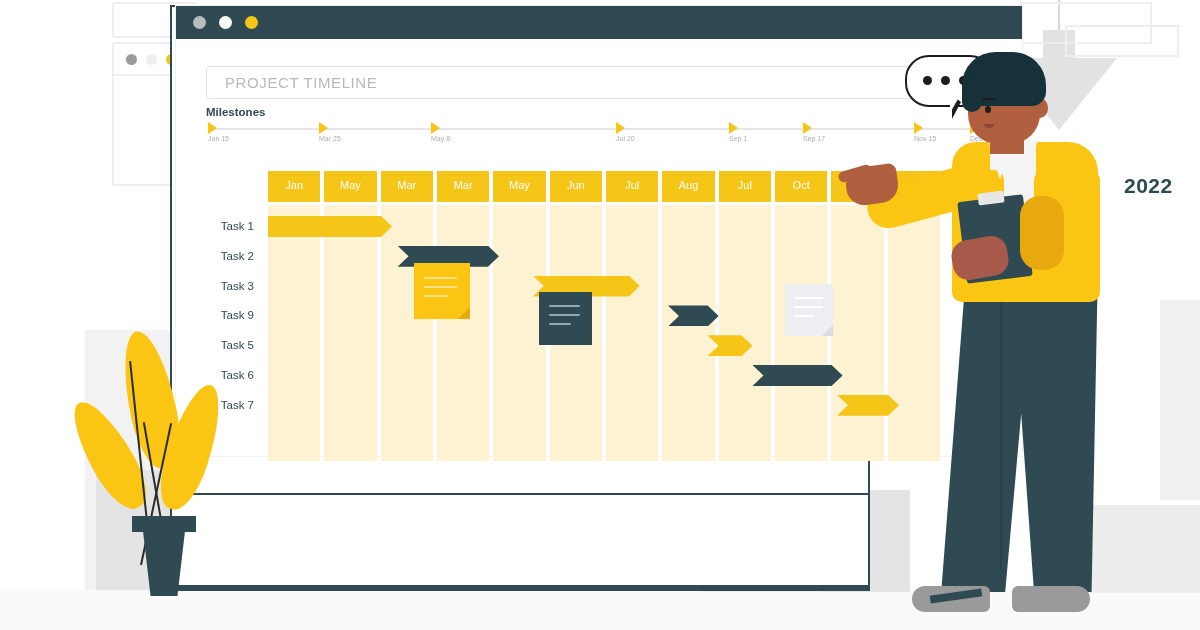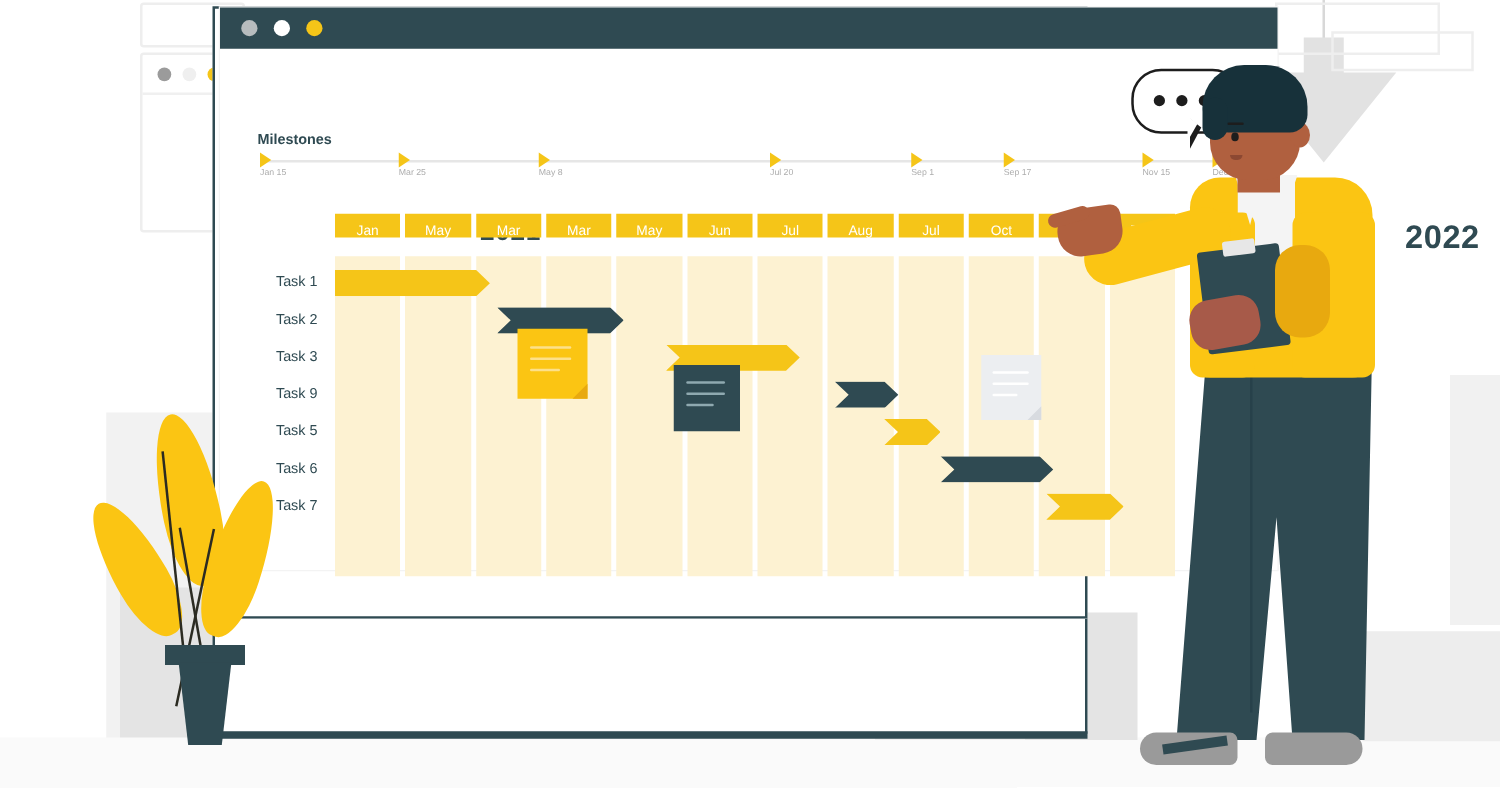--- a/index.html
+++ b/index.html
@@ -40,23 +40,23 @@
   .searchbar span{position:absolute;left:18px;top:7px;font-size:15px;letter-spacing:.6px;color:#b9b9b9;}
 
   .ms-title{position:absolute;left:30px;top:100px;font-size:11.5px;font-weight:bold;color:#2f4a52;}
   .ms-line{position:absolute;left:32px;top:122px;width:784px;height:1.5px;background:#e6e6e6;}
   .ms-mark{position:absolute;top:116px;width:0;height:0;border-top:6px solid transparent;
      border-bottom:6px solid transparent;border-left:9px solid #f5c518;}
   .ms-lbl{position:absolute;top:129px;font-size:7px;color:#adadad;white-space:nowrap;}
 
   
   .year-l{position:absolute;left:208px;top:168px;font-size:21px;font-weight:bold;color:#2f4a52;letter-spacing:.5px;}
-  .year-r{position:absolute;left:948px;top:168px;font-size:26px;font-weight:bold;color:#2f4a52;letter-spacing:.5px;}
-
-  .mcell{position:absolute;top:165px;height:19px;background:#f5c518;}
+  .year-r{position:absolute;left:948px;top:168px;font-size:21px;font-weight:bold;color:#2f4a52;letter-spacing:.5px;}
+
+  .mcell{position:absolute;top:165px;height:31px;background:#f5c518;}
   .mcell span{display:block;text-align:center;line-height:29px;font-size:11px;color:#ffffff;}
   .gcol{position:absolute;top:199px;height:256px;background:#fdf2d2;}
 
   .tlabel{position:absolute;font-size:11.5px;color:#2f4a52;text-align:right;width:60px;}
 
   .bar{position:absolute;height:21px;}
   .bar i{display:block;width:100%;height:100%;
      clip-path:polygon(0 0, calc(100% - 11px) 0, 100% 50%, calc(100% - 11px) 100%, 0 100%, 11px 50%);}
   .bar.flat i{clip-path:polygon(0 0, calc(100% - 11px) 0, 100% 50%, calc(100% - 11px) 100%, 0 100%);}
 
@@ -129,20 +129,23 @@
   <div class="mon-base"></div>
 
   <div class="appwin">
 
     <div class="titlebar">
       <div class="tdot" style="left:17px;background:#b7bcbe;"></div>
       <div class="tdot" style="left:43px;background:#ffffff;"></div>
       <div class="tdot" style="left:69px;background:#f5c518;"></div>
     </div>
 
+    <div class="searchbar">
+      <span>PROJECT TIMELINE</span>
+    </div>
 
     <div class="ms-title">Milestones</div>
     <div class="ms-line"></div>
     <div id="milestone-layer">
         <div class="ms-mark" style="left: 32px;"></div>
         <div class="ms-lbl" style="left: 32px;">Jan 15</div>
         <div class="ms-mark" style="left: 143px;"></div>
         <div class="ms-lbl" style="left: 143px;">Mar 25</div>
         <div class="ms-mark" style="left: 255px;"></div>
         <div class="ms-lbl" style="left: 255px;">May 8</div>

